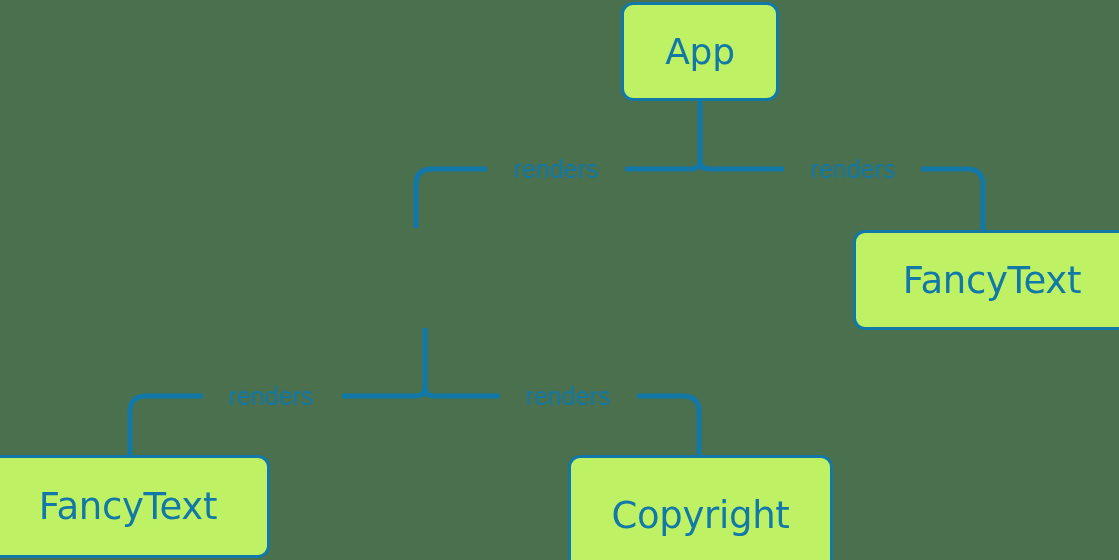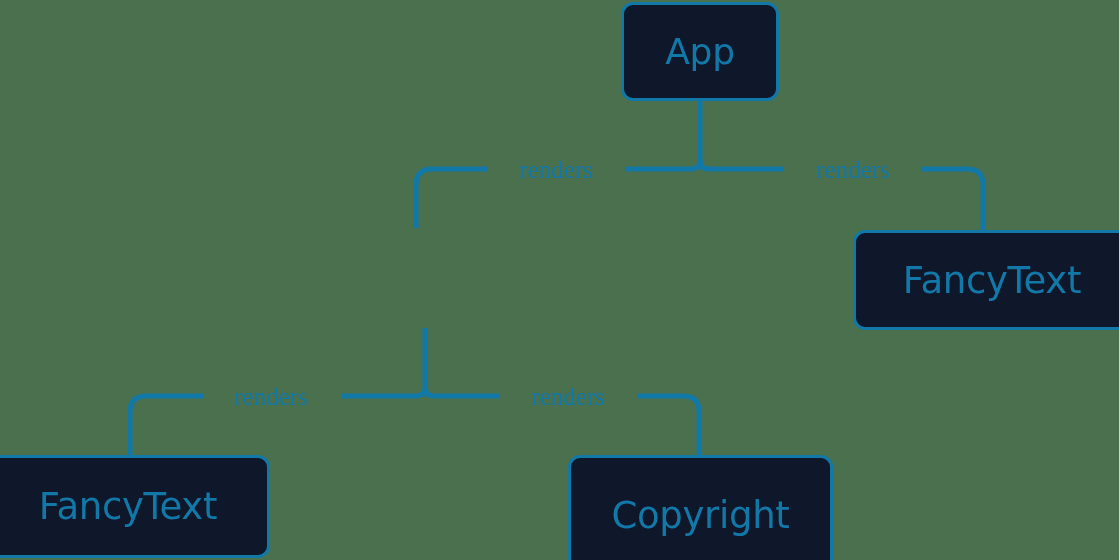--- a/index.html
+++ b/index.html
@@ -23,21 +23,21 @@
     position: absolute;
     left: 0;
     top: 0;
     width: 1119px;
     height: 560px;
     pointer-events: none;
   }
   .node {
     position: absolute;
     box-sizing: border-box;
-    background: #0f172a;
+    background: #bef264;
     border: 3px solid #1278a8;
     border-radius: 12px;
     display: flex;
     align-items: center;
     justify-content: center;
     color: #1278a8;
     font-family: "DejaVu Sans", sans-serif;
     font-size: 35px;
     font-weight: 400;
     letter-spacing: -0.3px;
@@ -56,21 +56,21 @@
 
   #node-app .node-label             { font-size: 36px; }
   #node-inspiration .node-label     { font-size: 37px; }
   #node-fancytext-right .node-label { font-size: 37px; }
   #node-fancytext-left .node-label  { font-size: 37px; }
   #node-copyright .node-label       { font-size: 37px; }
 
   .edge-label {
     position: absolute;
     color: #1278a8;
-    font-family: Liberation Serif, serif;
+    font-family: Liberation Sans, sans-serif;
     font-size: 25px;
     font-weight: 400;
     line-height: 1;
     white-space: nowrap;
     transform: translate(-50%, -50%);
   }
   #edge-label-app-inspiration { left: 556px; top: 169px; }
   #edge-label-app-fancytext   { left: 853px; top: 169px; }
   #edge-label-ig-fancytext    { left: 271px; top: 396px; }
   #edge-label-ig-copyright    { left: 568px; top: 396px; }

